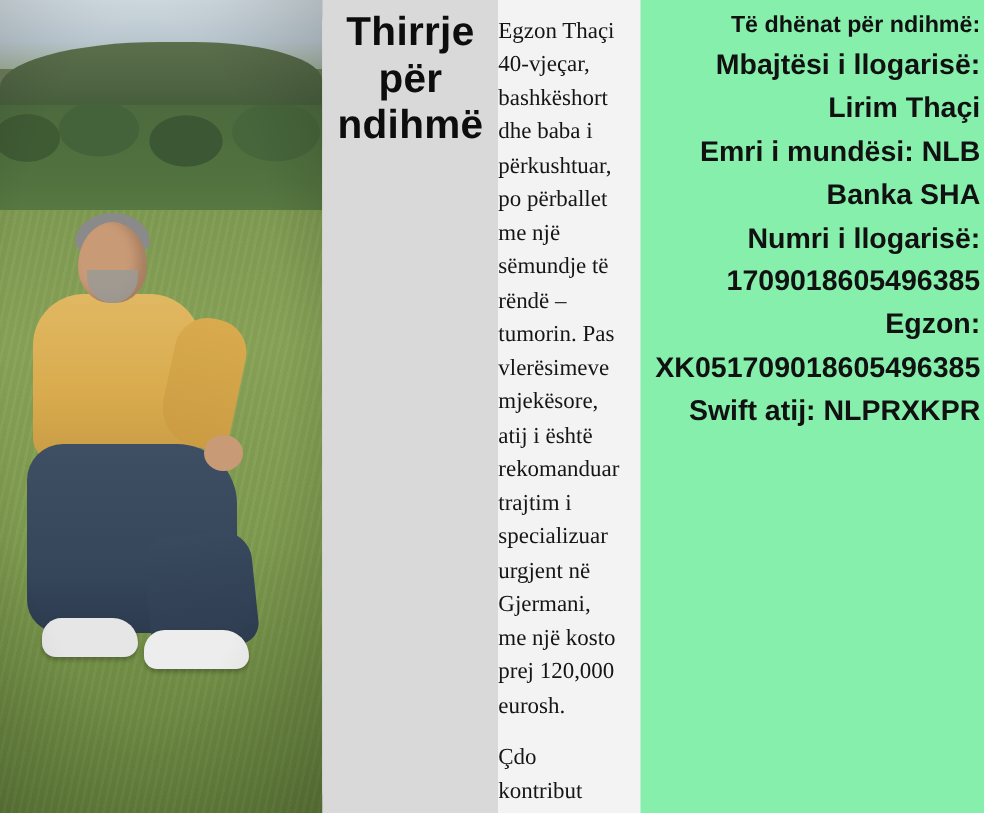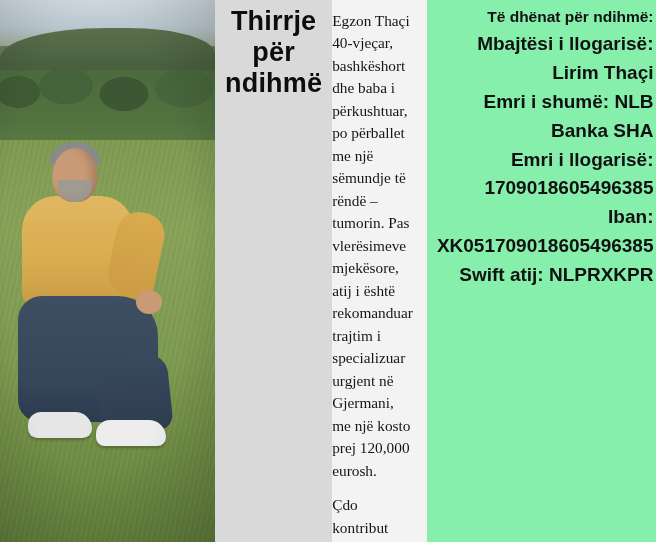--- a/index.html
+++ b/index.html
@@ -235,20 +235,20 @@
     </div>
 
     <div class="body-text">
       <p>Egzon Thaçi 40-vjeçar, bashkëshort dhe baba i përkushtuar, po përballet me një sëmundje të rëndë – tumorin. Pas vlerësimeve mjekësore, atij i është rekomanduar trajtim i specializuar urgjent në Gjermani, me një kosto prej 120,000 eurosh.</p>
       <p>Çdo kontribut dhe shpërndarje e kësaj thirrjeje është një hap më afër shërimit të tij. Faleminderit nga zemra për mbështetjen tuaj njerëzore dhe solidaritetin.</p>
     </div>
 
     <div class="donate-box">
       <div class="dn-head">Të dhënat për ndihmë:</div>
       <div class="dn-line">Mbajtësi i llogarisë: Lirim Thaçi</div>
-      <div class="dn-line">Emri i shumë: NLB Banka SHA</div>
-      <div class="dn-line">Emri i llogarisë: 1709018605496385</div>
-      <div class="dn-line">Iban: XK051709018605496385</div>
+      <div class="dn-line">Emri i mundësi: NLB Banka SHA</div>
+      <div class="dn-line">Numri i llogarisë: 1709018605496385</div>
+      <div class="dn-line">Egzon: XK051709018605496385</div>
       <div class="dn-line">Swift atij: NLPRXKPR</div>
     </div>
 
   </div>
 </div>
 
 </body></html>

